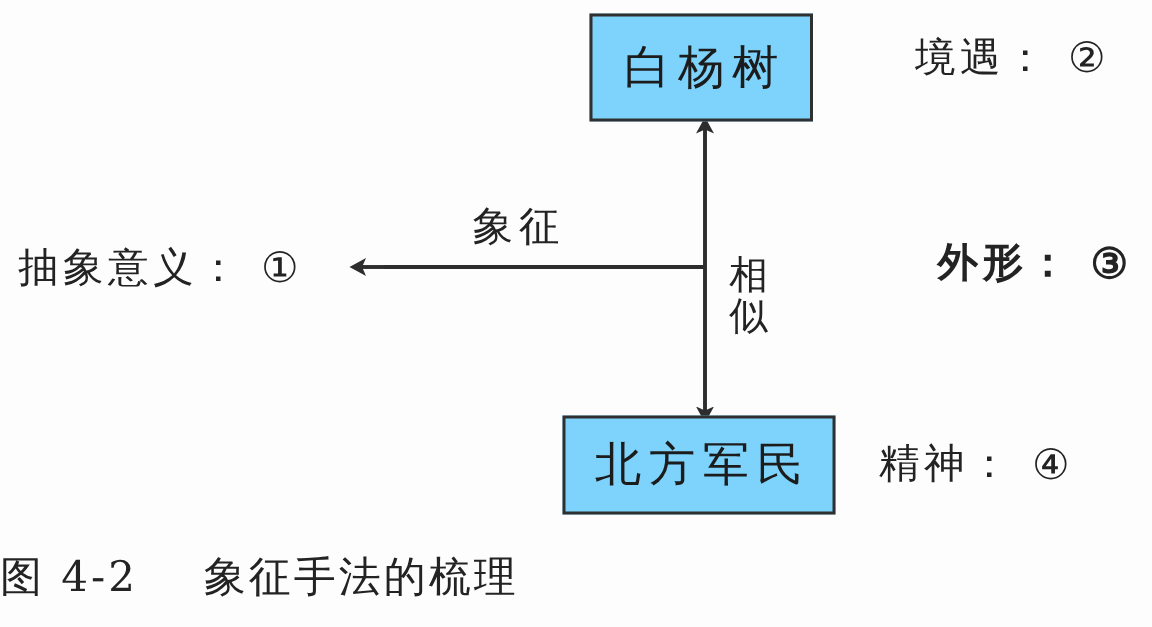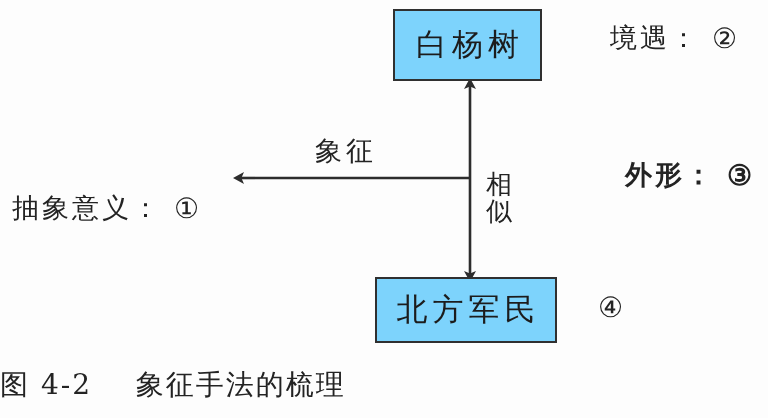--- a/index.html
+++ b/index.html
@@ -61,21 +61,20 @@
     align-items: center;
   }
   .side-label .circled {
     font-size: 28px;
     margin-left: 12px;
     letter-spacing: 0;
   }
   #label-abstract {
     left: 12px;
     top: 160px;
-    margin-top: 30px;
   }
   #label-situation {
     left: 594px;
     top: 20px;
     margin-left: 16px;
   }
   #label-shape {
     left: 625px;
     top: 157px;
     font-weight: bold;
@@ -158,20 +157,21 @@
     <span>境遇：</span>
     <span class="circled">②</span>
   </div>
 
   <div class="side-label" id="label-shape">
     <span>外形：</span>
     <span class="circled">③</span>
   </div>
 
   <div class="side-label" id="label-spirit">
+    <span>精神：</span>
     <span class="circled">④</span>
   </div>
 
   <div id="edge-label-symbol">象征</div>
 
   <div id="edge-label-similar">相似</div>
 
   <div id="caption">
     <span>图 4-2</span>
     <span class="caption-gap"></span>

